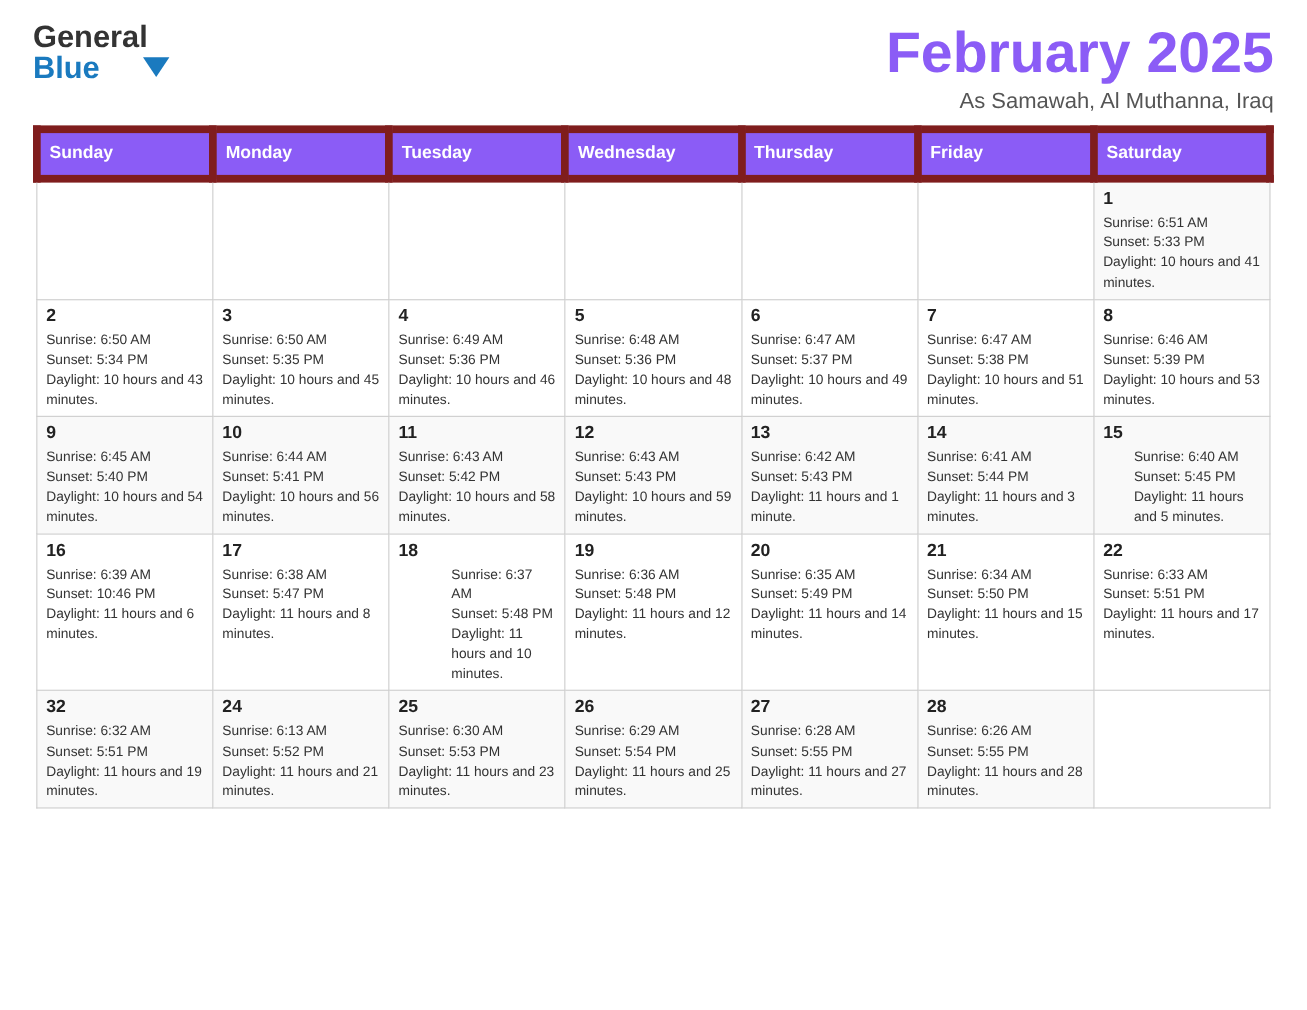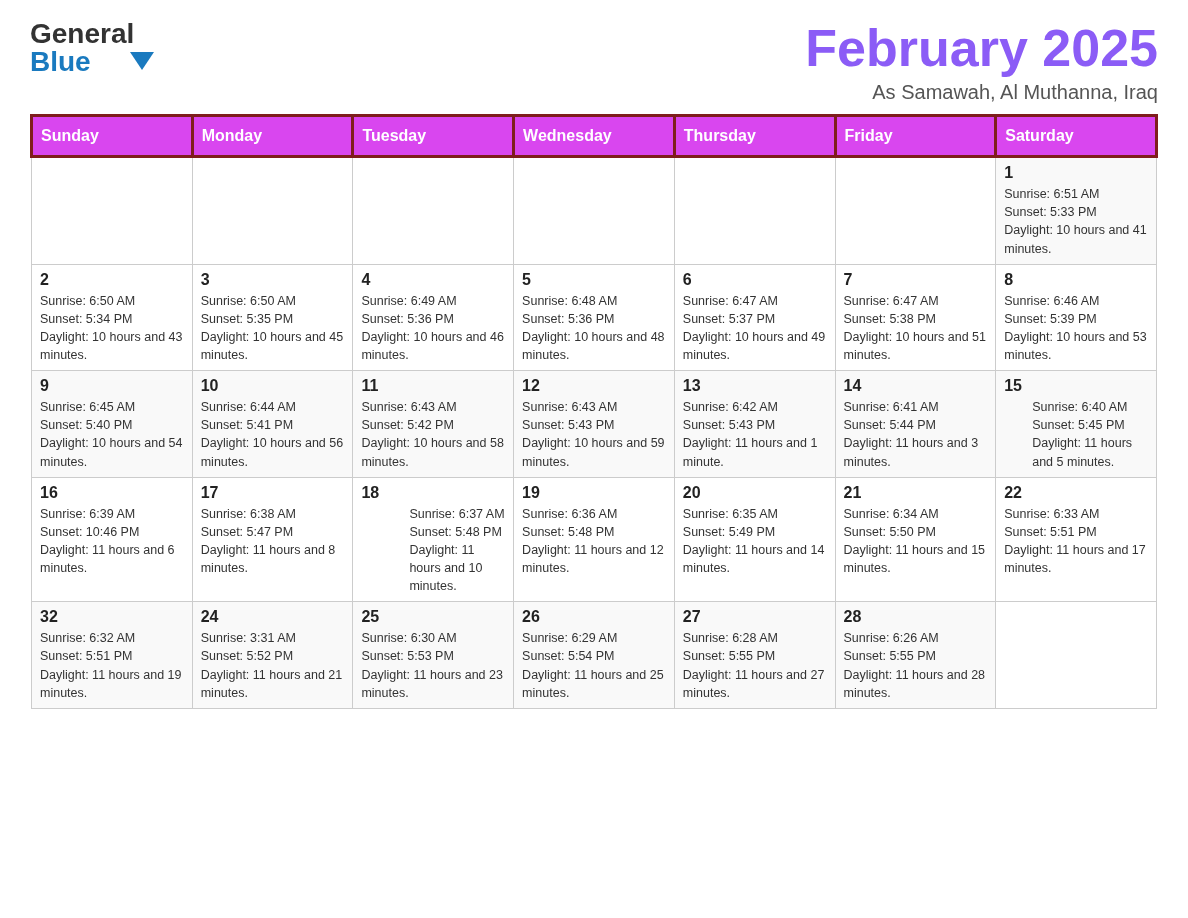--- a/index.html
+++ b/index.html
@@ -58,27 +58,27 @@
       font-size: 20px;
       color: #555;
       margin-top: 4px;
     }
     .calendar {
       width: 100%;
       border-collapse: collapse;
       margin-top: 10px;
     }
     .calendar thead tr th {
-      background-color: #d946ef;
+      background-color: #8b5cf6;
       color: #fff;
       font-size: 16px;
       font-weight: bold;
       padding: 10px 8px;
       text-align: left;
-      border: 3px solid #7f1d1d;
+      border: 7px solid #7f1d1d;
     }
     .calendar tbody tr td {
       vertical-align: top;
       border: 1px solid #ccc;
       padding: 6px 8px;
       width: 14.28%;
       min-height: 90px;
       font-size: 13px;
       color: #333;
       background: #fff;
@@ -285,21 +285,21 @@
       </tr>
       <tr>
         <td>
           <div class="day-number">32</div>
           <div class="day-info" style="white-space: pre-line;">Sunrise: 6:32 AM
 Sunset: 5:51 PM
 Daylight: 11 hours and 19 minutes.</div>
         </td>
         <td>
           <div class="day-number">24</div>
-          <div class="day-info" style="white-space: pre-line;">Sunrise: 3:31 AM
+          <div class="day-info" style="white-space: pre-line;">Sunrise: 6:13 AM
 Sunset: 5:52 PM
 Daylight: 11 hours and 21 minutes.</div>
         </td>
         <td>
           <div class="day-number">25</div>
           <div class="day-info" style="white-space: pre-line;">Sunrise: 6:30 AM
 Sunset: 5:53 PM
 Daylight: 11 hours and 23 minutes.</div>
         </td>
         <td>

